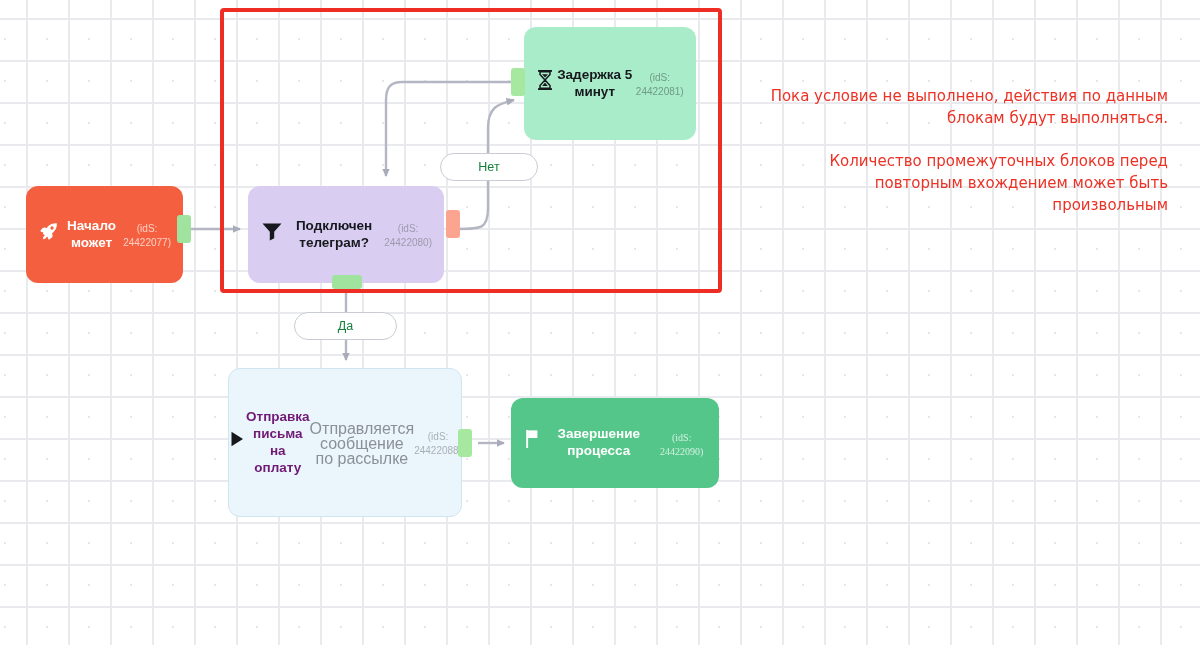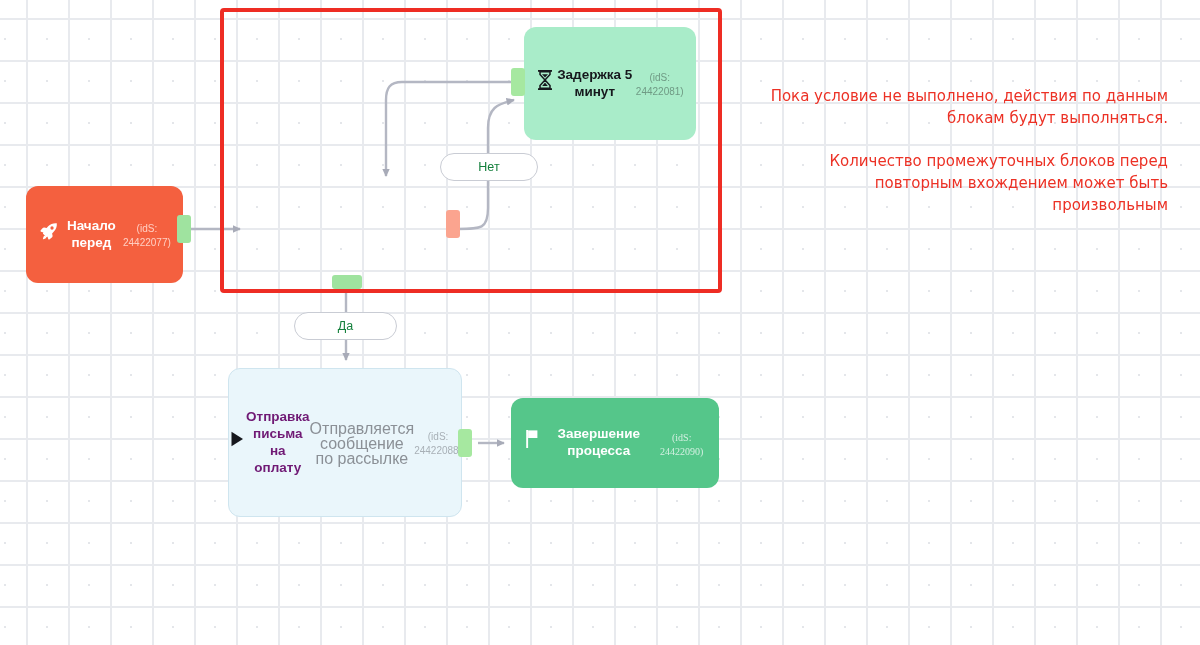--- a/index.html
+++ b/index.html
@@ -188,25 +188,34 @@
   </svg>
 
   <div class="node" id="node-start">
     <div class="icon">
       <svg width="22" height="22" viewBox="0 0 24 24" fill="none">
         <path d="M20.5 3.5c-3.6-.4-7 1-9.4 3.4l-1.7 1.7-2.6-.5c-.6-.1-1.2.1-1.6.5L3 11.3c-.5.5-.3 1.3.3 1.5l2.6.9-.2.2a1 1 0 0 0 0 1.4l3 3a1 1 0 0 0 1.4 0l.2-.2.9 2.6c.2.6 1 .8 1.5.3l2.7-2.2c.4-.4.6-1 .5-1.6l-.5-2.6 1.7-1.7c2.4-2.4 3.8-5.8 3.4-9.4Z" fill="#ffffff"></path>
         <circle cx="15.3" cy="8.7" r="1.8" fill="#f4603f"></circle>
         <path d="M6.6 17.4c-.9.9-1.3 3.6-1.3 3.6s2.7-.4 3.6-1.3a1.7 1.7 0 0 0-2.3-2.3Z" fill="#ffffff"></path>
       </svg>
     </div>
-    <div class="title">Начало перед</div>
+    <div class="title">Начало может</div>
     <div class="nid">(idS: 24422077)</div>
   </div>
   <div class="port green" style="left:177px; top:215px; width:14px; height:28px;"></div>
 
+  <div class="node" id="node-condition">
+    <div class="icon">
+      <svg width="24" height="20" viewBox="0 0 24 20" fill="none">
+        <path d="M2.5 2.5h19l-7.3 8.2v6.6l-4.4 2.2v-8.8L2.5 2.5Z" fill="#16181d"></path>
+      </svg>
+    </div>
+    <div class="title">Подключен телеграм?</div>
+    <div class="nid">(idS: 24422080)</div>
+  </div>
   <div class="port salmon" style="left:446px; top:210px; width:14px; height:28px;"></div>
   <div class="port green" style="left:332px; top:275px; width:30px; height:14px;"></div>
 
   <div class="node" id="node-delay">
     <div class="icon">
       <svg width="18" height="22" viewBox="0 0 18 22" fill="none">
         <rect x="2" y="1" width="14" height="1.8" fill="#16181d"></rect>
         <rect x="2" y="19.2" width="14" height="1.8" fill="#16181d"></rect>
         <path d="M4 2.8h10v2.6L9 11l5 5.6v2.6H4v-2.6L9 11 4 5.4V2.8Z" stroke="#16181d" stroke-width="1.5" fill="none"></path>
         <path d="M6 5.2h6L9 8.6 6 5.2Z" fill="#16181d"></path>

